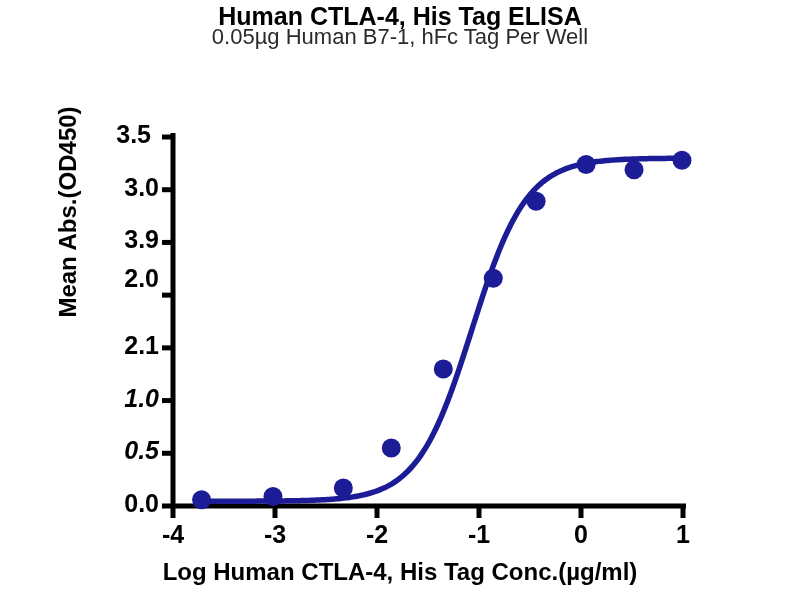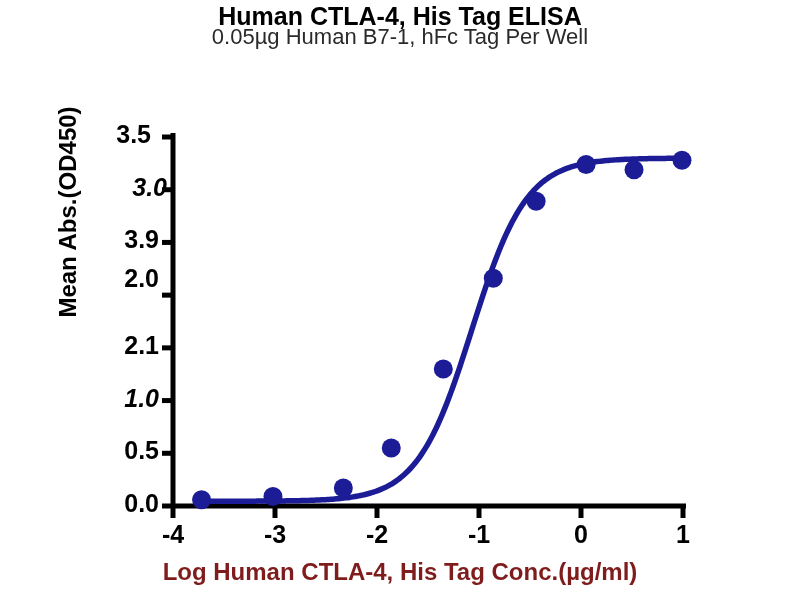--- a/index.html
+++ b/index.html
@@ -62,21 +62,21 @@
     white-space: nowrap;
   }
   #xlabel {
     position: absolute;
     left: 0;
     top: 558px;
     width: 800px;
     text-align: center;
     font-size: 24px;
     font-weight: bold;
-    color: #7f1d1d;
+    color: #000000;
     font-family: "Liberation Sans", sans-serif;
   }
   .ytick-label {
     position: absolute;
     text-align: right;
     font-size: 25px;
     font-weight: bold;
     color: #000000;
     font-family: "Liberation Sans", sans-serif;
     width: 62px;
@@ -132,26 +132,26 @@
         <circle cx="493.28" cy="278.27" r="9.5" fill="#1c1c96"></circle>
         <circle cx="536.12" cy="201.31" r="9.5" fill="#1c1c96"></circle>
         <circle cx="586.10" cy="164.41" r="9.5" fill="#1c1c96"></circle>
         <circle cx="634.04" cy="169.68" r="9.5" fill="#1c1c96"></circle>
         <circle cx="681.98" cy="160.19" r="9.5" fill="#1c1c96"></circle>
       </g>
   </svg>
 
   <div id="ytick-labels">
       <div class="ytick-label" style="left: 97px; top: 489px;">0.0</div>
-      <div class="ytick-label" style="left: 97px; top: 436.286px;">0.5</div>
+      <div class="ytick-label" style="left: 97px; top: 436.286px; font-style: italic;">0.5</div>
       <div class="ytick-label" style="left: 97px; top: 383.571px; font-style: italic;">1.0</div>
       <div class="ytick-label" style="left: 97px; top: 330.857px;">2.1</div>
       <div class="ytick-label" style="left: 97px; top: 264px;">2.0</div>
       <div class="ytick-label" style="left: 97px; top: 225.429px;">3.9</div>
-      <div class="ytick-label" style="left: 105px; top: 172.714px; font-style: italic;">3.0</div>
+      <div class="ytick-label" style="left: 97px; top: 172.714px;">3.0</div>
       <div class="ytick-label" style="left: 89px; top: 120px;">3.5</div>
     </div>
   <div id="xtick-labels">
       <div class="xtick-label" style="left: 153px; top: 520px;">-4</div>
       <div class="xtick-label" style="left: 255px; top: 520px;">-3</div>
       <div class="xtick-label" style="left: 357px; top: 520px;">-2</div>
       <div class="xtick-label" style="left: 459px; top: 520px;">-1</div>
       <div class="xtick-label" style="left: 561px; top: 520px;">0</div>
       <div class="xtick-label" style="left: 663px; top: 520px;">1</div>
     </div>

